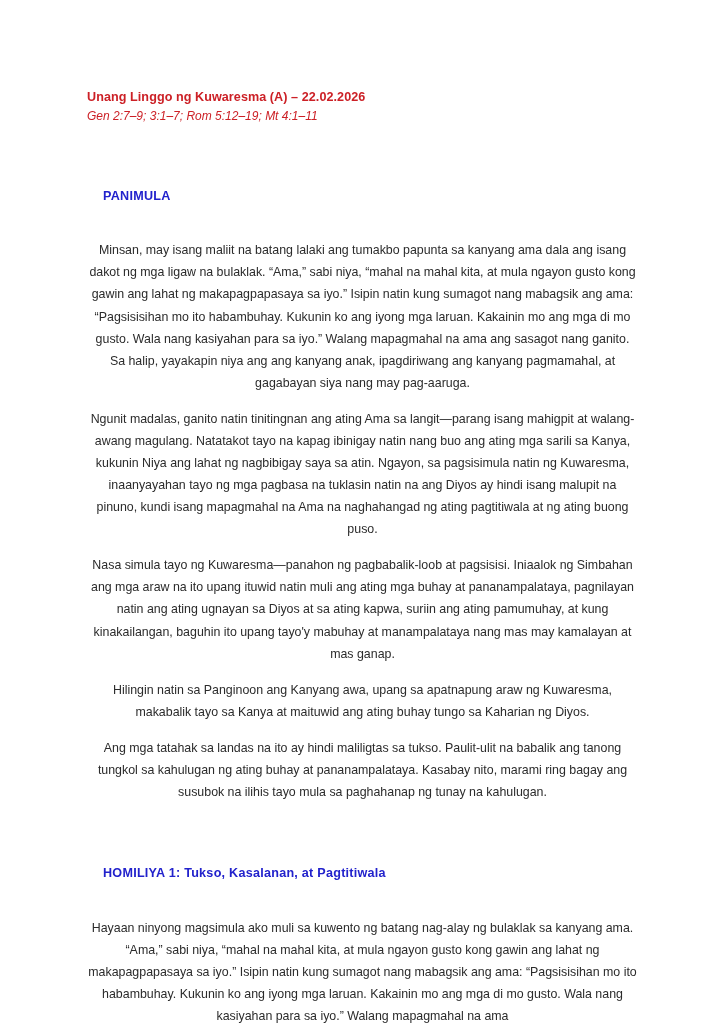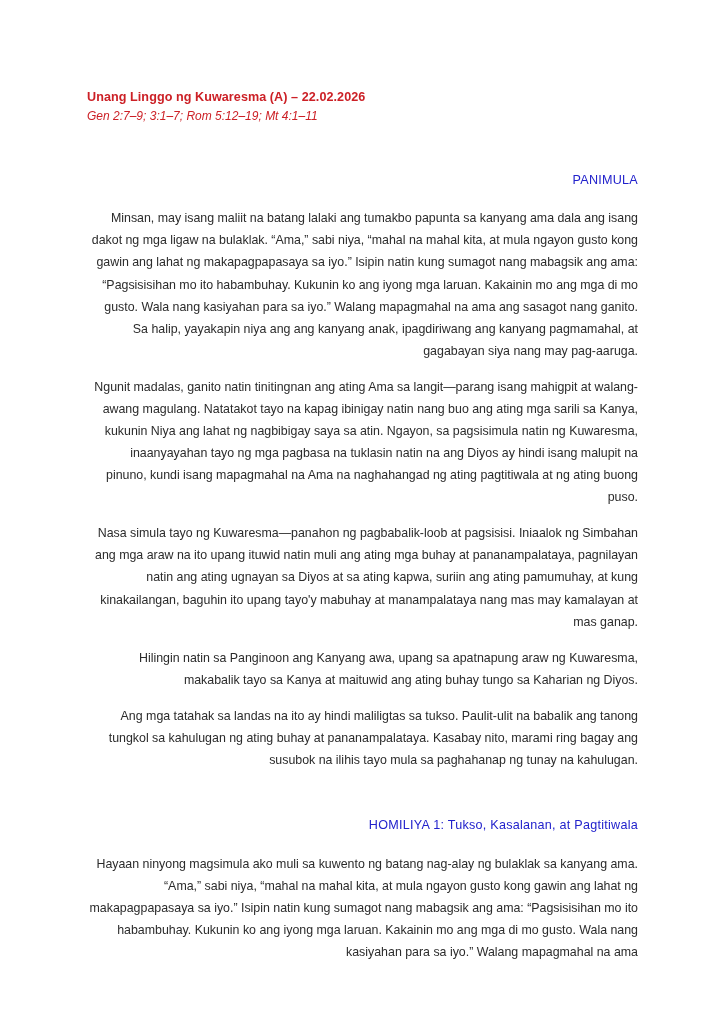--- a/index.html
+++ b/index.html
@@ -33,38 +33,37 @@
   }
   .doc-readings {
     font-size: 12px;
     font-style: italic;
     color: #cc2026;
     line-height: 1.45;
     margin: 0;
   }
   .section-heading {
     font-size: 12.6px;
-    font-weight: normal;
+    font-weight: bold;
     color: #2222cc;
     letter-spacing: 0.02em;
     line-height: 1.4;
-    margin: 0;
-    text-align: right;
+    margin: 16px;
   }
   .spacer-before-panimula { height: 46px; }
   .spacer-after-panimula  { height: 18px; }
   .spacer-before-homiliya { height: 46px; }
   .spacer-after-homiliya  { height: 18px; }
 
   .body-par {
     font-size: 12.4px;
     color: #2b2b2b;
     line-height: 1.78;
     margin: 0 0 14px 0;
-    text-align: right;
+    text-align: center;
     max-width: 552px;
     word-spacing: -0.003em;
   }
   .body-par:last-child { margin-bottom: 0; }
 </style>
 </head>
 <body>
 
 <div class="page">
 

